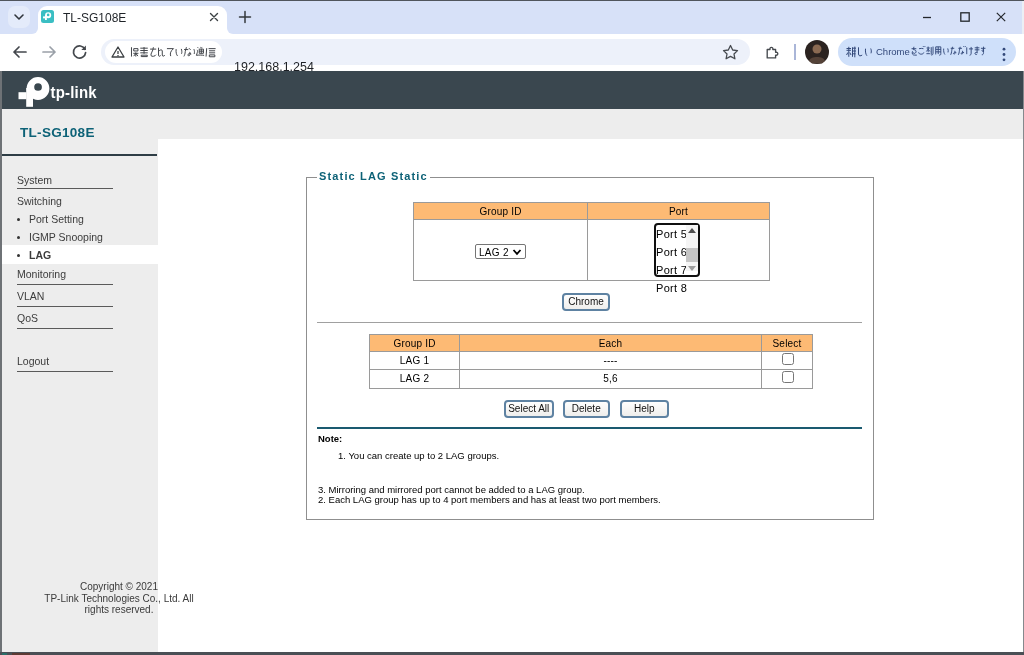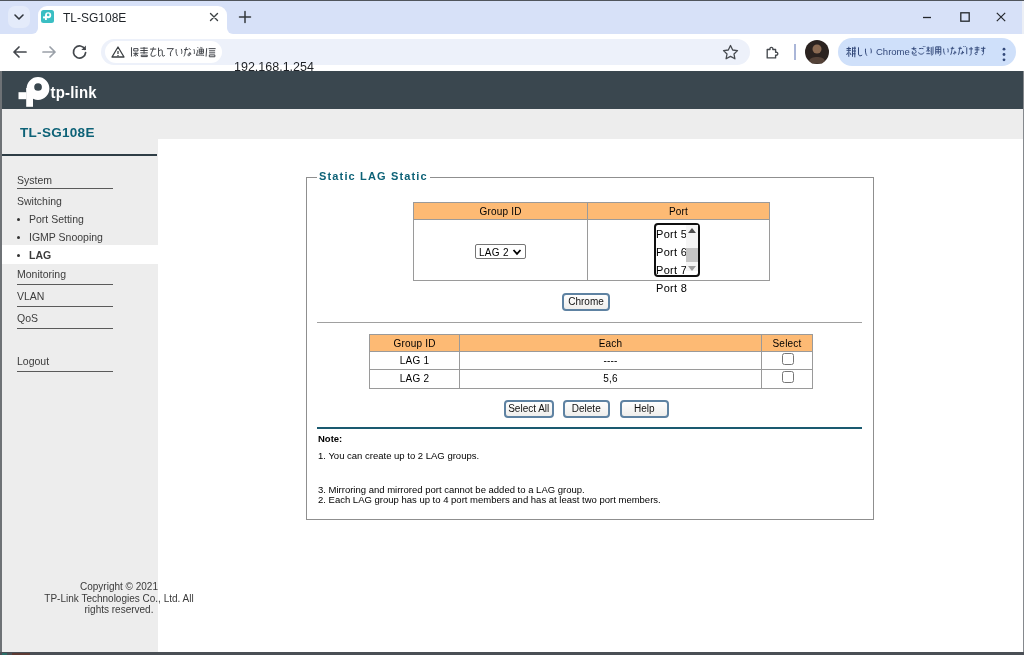--- a/index.html
+++ b/index.html
@@ -256,21 +256,21 @@
   </table>
 
   <div class="abs" style="left:782px;top:353px;width:10px;height:10px;border:1.2px solid #777;border-radius:2.5px;background:#fff;"></div>
   <div class="abs" style="left:782px;top:371px;width:10px;height:10px;border:1.2px solid #777;border-radius:2.5px;background:#fff;"></div>
   <div class="abs btn" style="left:504px;top:400px;width:45.5px;height:13.5px;line-height:13px;">Select All</div>
   <div class="abs btn" style="left:563px;top:400px;width:42.5px;height:13.5px;line-height:13px;">Delete</div>
   <div class="abs btn" style="left:620px;top:400px;width:44.5px;height:13.5px;line-height:13px;">Help</div>
 
   <div class="abs" id="sep2"></div>
   <div class="abs note" style="top:433px;font-weight:bold;">Note:</div>
-  <div class="abs note" style="top:450px;">1. You can create up to 2 LAG groups.</div>
+  <div class="abs note" style="top:450px;margin-left:20px;">1. You can create up to 2 LAG groups.</div>
   <div class="abs note" style="top:494px;">2. Each LAG group has up to 4 port members and has at least two port members.</div>
   <div class="abs note" style="top:484px;">3. Mirroring and mirrored port cannot be added to a LAG group.</div>
 
   <div class="abs" style="left:0;top:71px;width:1.5px;height:584px;background:#6e7276;"></div>
   <div class="abs" style="left:1022.5px;top:71px;width:1.5px;height:584px;background:#85898d;"></div>
   <div class="abs" style="left:0;top:652px;width:1024px;height:3px;background:#4a4f55;"></div>
   <div class="abs" style="left:2px;top:653px;width:5px;height:2px;background:#2a6e68;"></div>
   <div class="abs" style="left:12px;top:653px;width:18px;height:2px;background:#5d3a33;"></div>
 
 </body></html>

